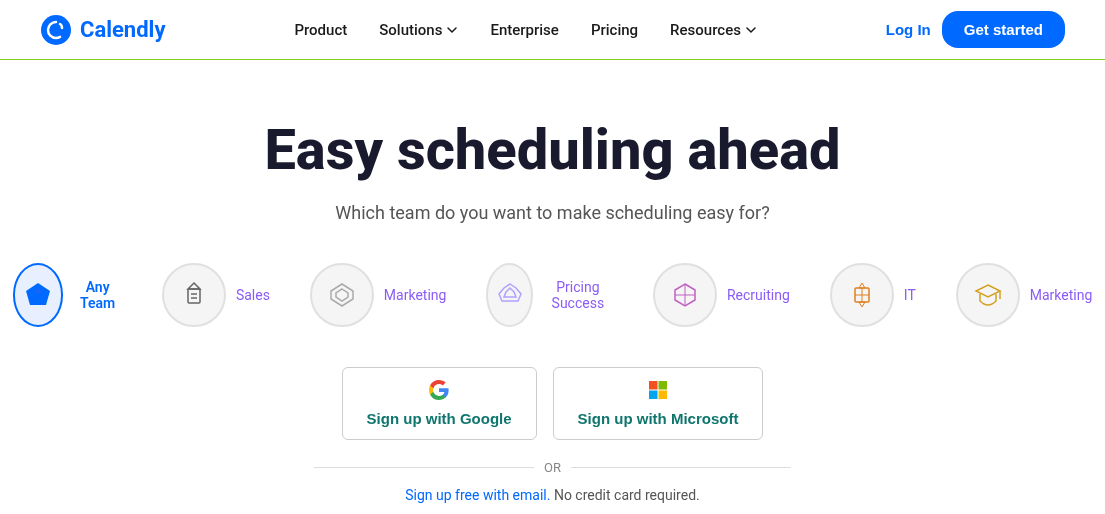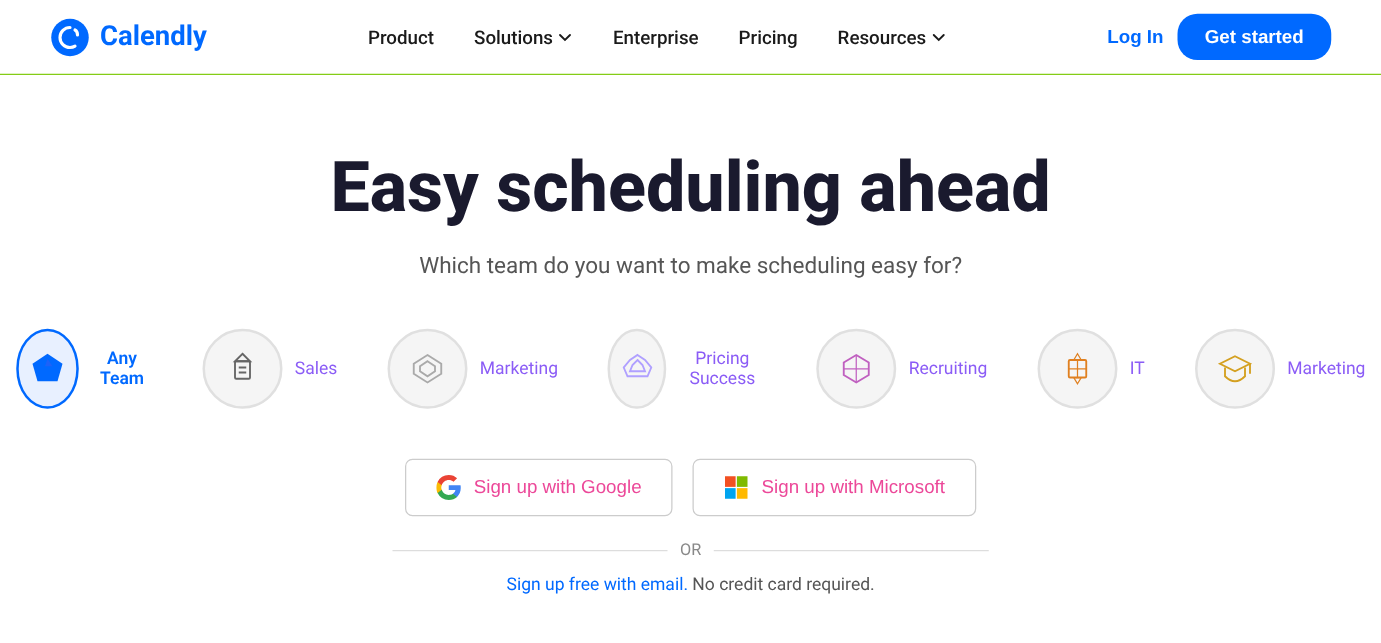--- a/index.html
+++ b/index.html
@@ -34,21 +34,21 @@
     .team-icon-circle.active { background: #e8f0ff; border: 2px solid #0069ff; }
     .team-icon-circle.inactive { background: #f5f5f5; border: 2px solid #e0e0e0; }
     .team-label { font-size: 14px; font-weight: 400; color: #8b5cf6; }
     .team-label.active { color: #0069ff; font-weight: 600; }
 
     
     .cta-row { display: flex; justify-content: center; gap: 16px; margin-bottom: 20px; }
     .btn-google, .btn-microsoft {
       display: flex; align-items: center; gap: 10px;
       padding: 12px 24px; border-radius: 6px; border: 1.5px solid #ccc;
-      font-size: 15px; font-weight: 400; cursor: pointer; background: #fff; color: #ec4899;
+      font-size: 15px; font-weight: 700; cursor: pointer; background: #fff; color: #0f766e; flex-direction: column;
     }
 
     
     .or-row { display: flex; align-items: center; justify-content: center; gap: 10px; margin-bottom: 12px; color: #888; font-size: 13px; }
     .or-line { width: 220px; height: 1px; background: #ddd; }
 
     
     .email-signup { text-align: center; font-size: 14px; }
     .email-signup a { color: #0069ff; font-weight: 400; text-decoration: none; }
     .email-signup span { color: #555; }

